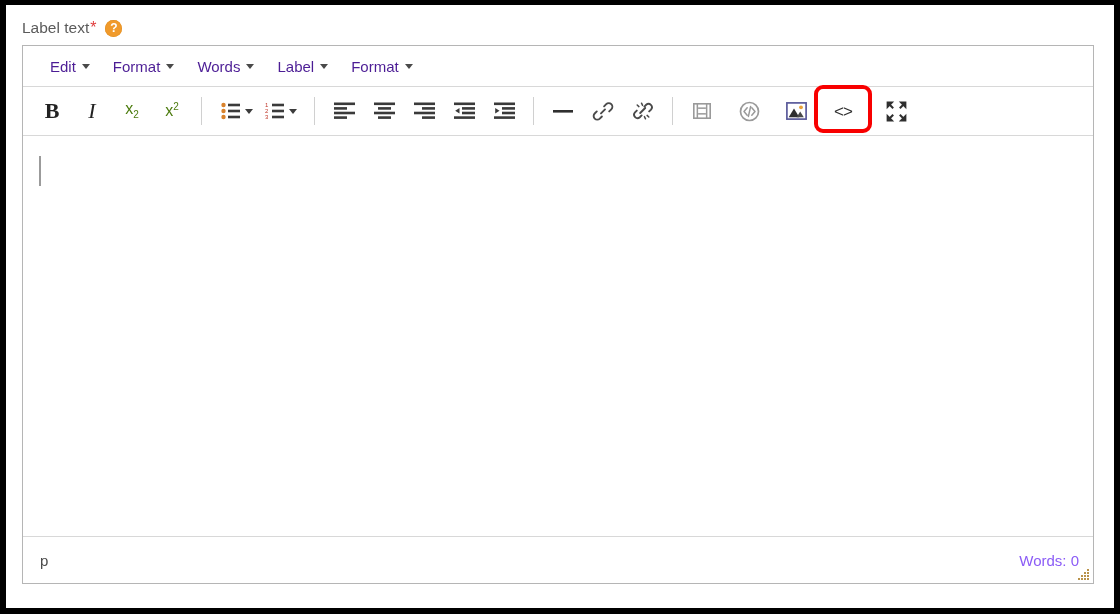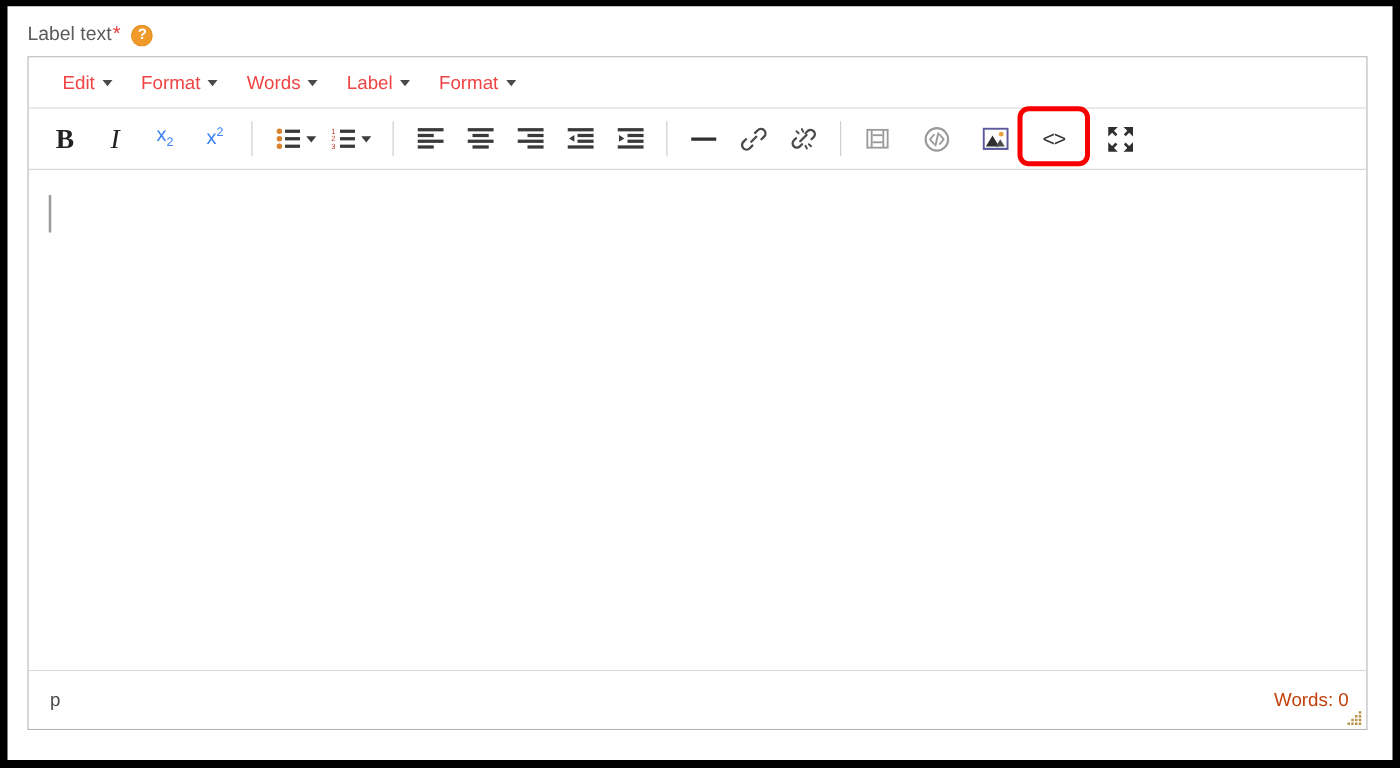--- a/index.html
+++ b/index.html
@@ -99,21 +99,21 @@
     box-sizing: border-box;
     background: #ffffff;
   }
   .menu-item {
     display: flex;
     align-items: center;
     gap: 6px;
     padding: 3px 9px;
     margin-right: 5px;
     font-size: 15px;
-    color: #ef4444;
+    color: #4c1d95;
     cursor: pointer;
     border-radius: 2px;
     user-select: none;
   }
   .caret-down {
     width: 0; height: 0;
     border-left: 4.5px solid transparent;
     border-right: 4.5px solid transparent;
     border-top: 5px solid #4a4a4a;
     display: inline-block;
@@ -172,21 +172,21 @@
   .glyph-italic {
     font-family: "Liberation Serif", serif;
     font-style: italic;
     font-size: 22px;
     color: #222222;
     line-height: 1;
   }
   .glyph-sub, .glyph-sup {
     font-family: "Liberation Sans", sans-serif;
     font-size: 16px;
-    color: #3b82f6;
+    color: #4d7c0f;
     line-height: 1;
   }
   .glyph-sub sub { font-size: 10px; }
   .glyph-sup sup { font-size: 10px; }
   .glyph-code {
     font-family: "Liberation Sans", sans-serif;
     font-size: 17px;
     color: #2f2f2f;
     letter-spacing: -1px;
     line-height: 1;
@@ -233,21 +233,21 @@
     box-sizing: border-box;
     background: #ffffff;
     position: relative;
   }
   #element-path {
     font-size: 15px;
     color: #4a4a4a;
   }
   #word-count {
     font-size: 15px;
-    color: #c2410c;
+    color: #8b5cf6;
   }
   #resize-grip {
     position: absolute;
     right: 3px;
     bottom: 2px;
     width: 13px;
     height: 13px;
     cursor: nwse-resize;
   }
 </style>

